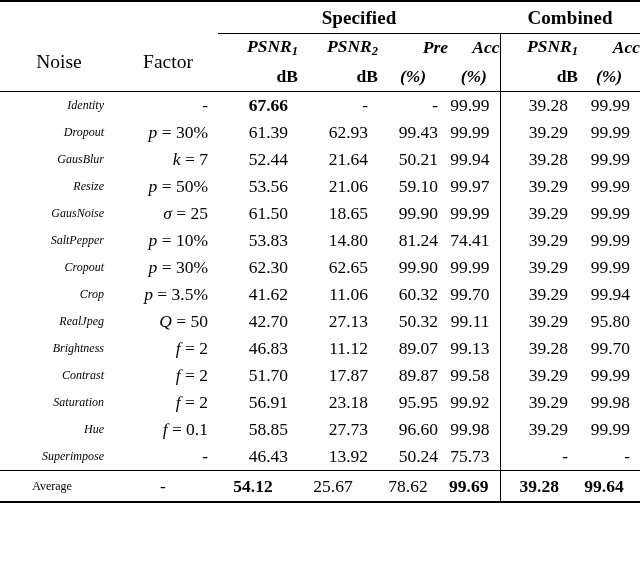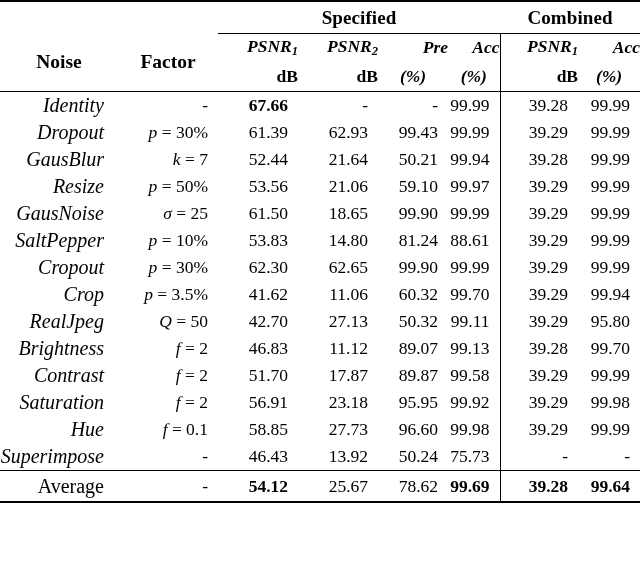--- a/index.html
+++ b/index.html
@@ -70,35 +70,35 @@
 
   .hdr-unit, .hdr-sym {
     text-align: right;
     font-style: italic;
     font-size: 17.5px;
   }
   .hdr-unit { font-style: normal; }
   .hdr-unitpct { font-style: italic; }
 
   .hdr-main {
-    font-weight: bold;
+    font-weight: normal;
     font-size: 19.5px;
     text-align: center;
     font-style: normal;
   }
 
   
   tbody tr.data td { height: 27px; }
-  tr.avg td { height: 30px; }
+  tr.avg td { height: 30px; text-align: center; }
 
   .noise {
     text-align: right;
     font-style: italic;
     padding-right: 14px;
-    font-size: 20px;
+    font-size: 12px;
     white-space: nowrap;
   }
   .noise.upright { font-style: normal; }
 
   .factor {
     text-align: right;
     padding-right: 10px;
     font-size: 17.5px;
     white-space: nowrap;
   }
@@ -215,21 +215,21 @@
           <td class="num">99.99</td>
           <td class="num vsep vsep-pad">39.29</td>
           <td class="num">99.99</td>
         </tr>
         <tr class="data">
           <td class="noise">SaltPepper</td>
           <td class="factor"><span class="sym">p</span><span> = 10%</span></td>
           <td class="num">53.83</td>
           <td class="num">14.80</td>
           <td class="num">81.24</td>
-          <td class="num">88.61</td>
+          <td class="num">74.41</td>
           <td class="num vsep vsep-pad">39.29</td>
           <td class="num">99.99</td>
         </tr>
         <tr class="data">
           <td class="noise">Cropout</td>
           <td class="factor"><span class="sym">p</span><span> = 30%</span></td>
           <td class="num">62.30</td>
           <td class="num">62.65</td>
           <td class="num">99.90</td>
           <td class="num">99.99</td>

